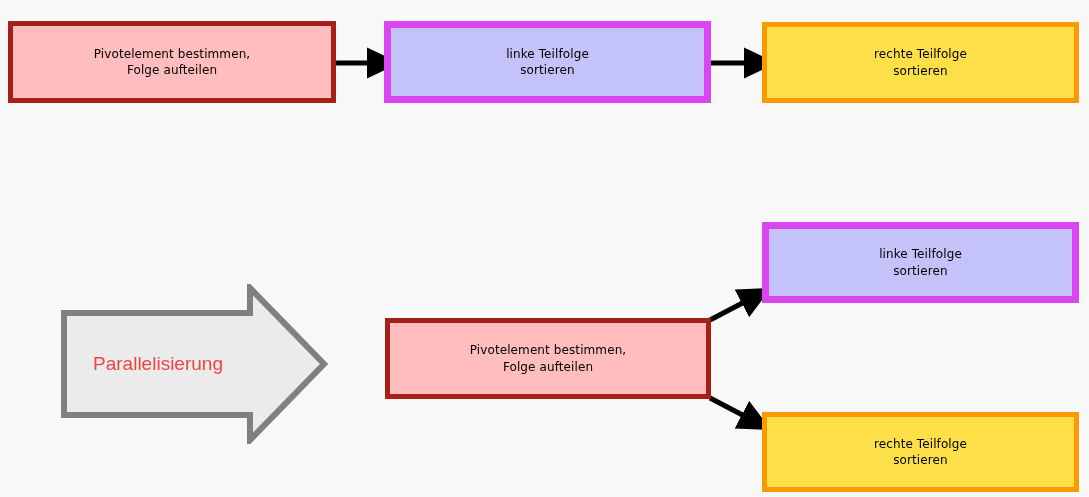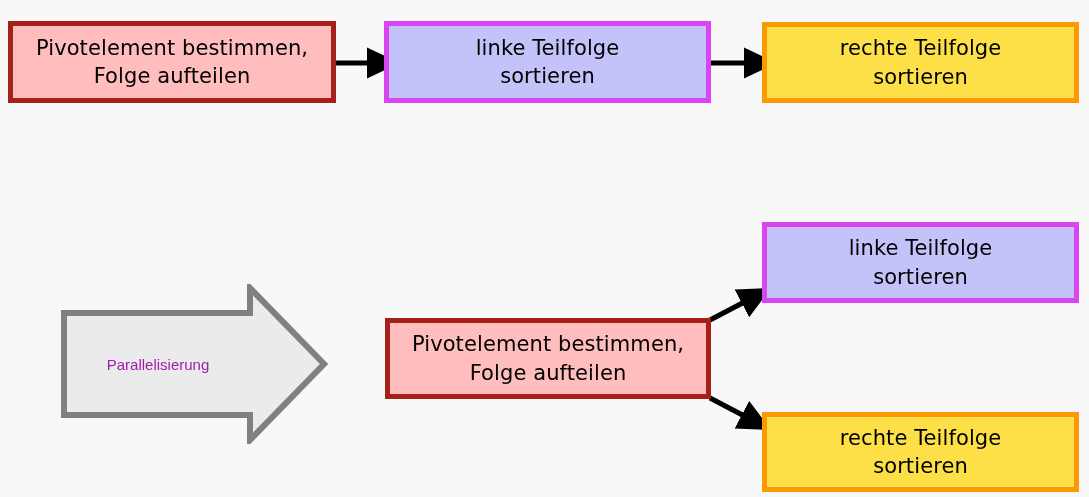--- a/index.html
+++ b/index.html
@@ -18,33 +18,33 @@
     width: 1089px;
     height: 497px;
   }
   .node {
     position: absolute;
     box-sizing: border-box;
     display: flex;
     align-items: center;
     justify-content: center;
     text-align: center;
-    font-size: 21px;
+    font-size: 12px;
     line-height: 1.35;
     color: #000000;
     letter-spacing: 0.1px;
     white-space: pre-line;
   }
   .node-pink {
     background: #ffbdbd;
     border: 5px solid #a52018;
   }
   .node-blue {
     background: #c3c3fa;
-    border: 5px solid #d946ef;
+    border: 7px solid #d946ef;
   }
   .node-yellow {
     background: #fde047;
     border: 5px solid #fb9902;
   }
   .arrow-svg {
     position: absolute;
     left: 0;
     top: 0;
     width: 1089px;
@@ -54,22 +54,22 @@
   }
   .big-arrow-wrap {
     position: absolute;
   }
   .big-arrow-label {
     position: absolute;
     display: flex;
     align-items: center;
     justify-content: center;
     font-family: "Liberation Sans", sans-serif;
-    font-size: 15px;
-    color: #a21caf;
+    font-size: 19px;
+    color: #ef4444;
     width: 100%;
     height: 100%;
     left: 0;
     top: 0;
     pointer-events: none;
   }
 </style>
 </head>
 <body>
 

